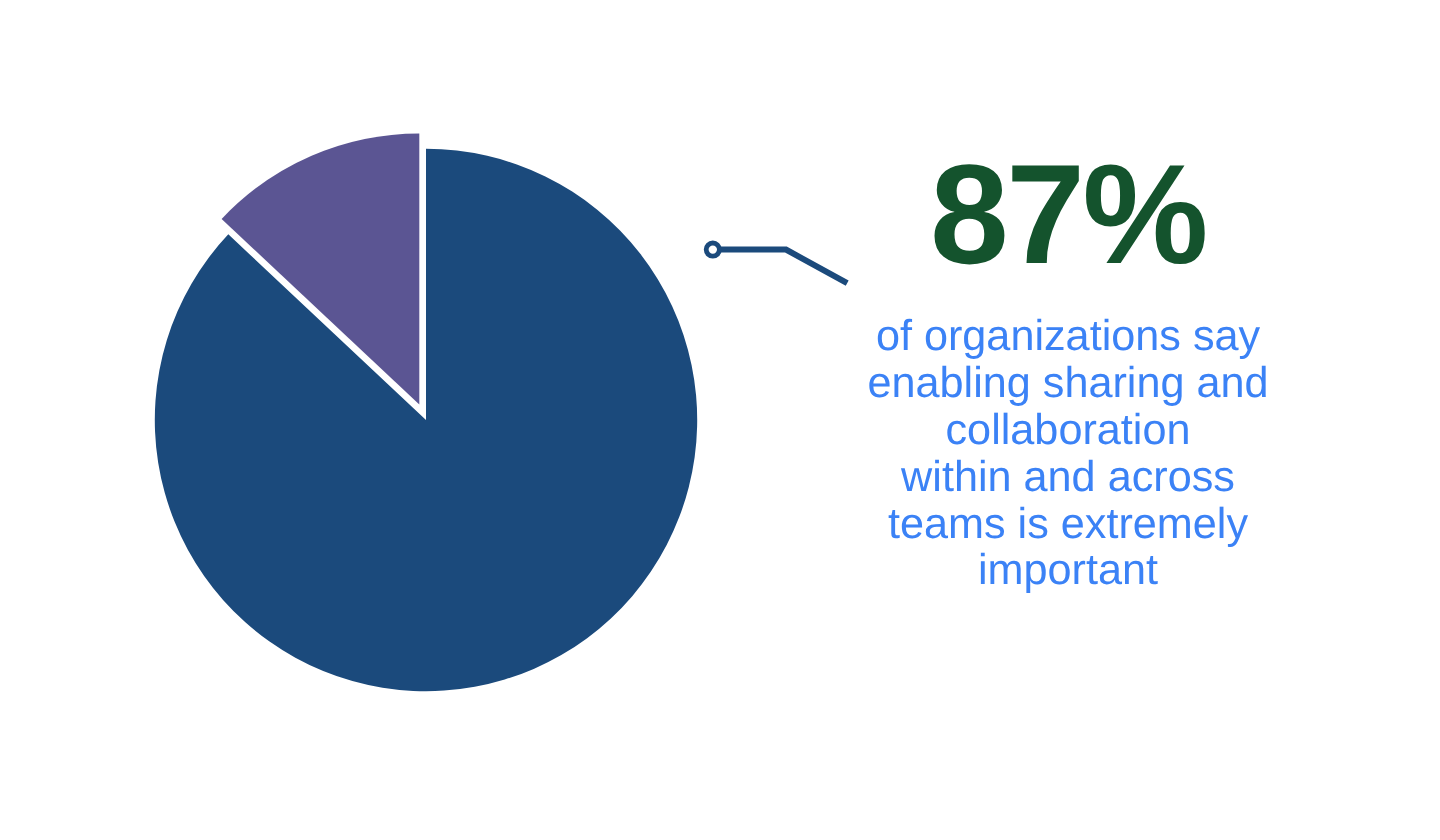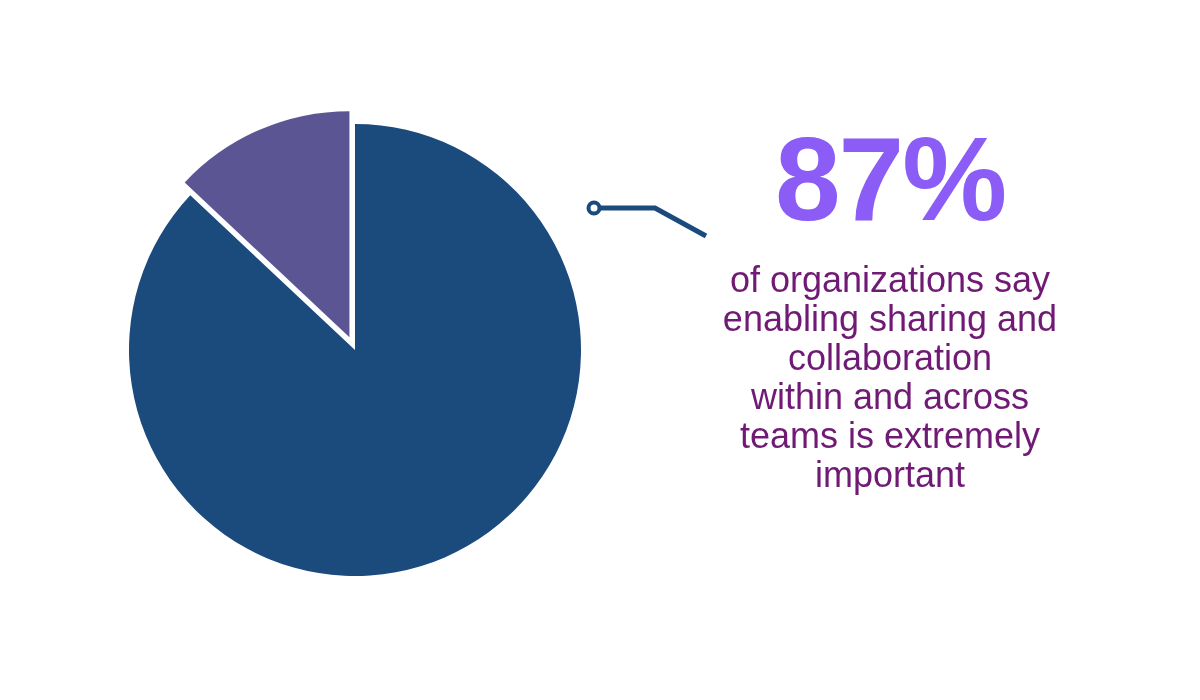--- a/index.html
+++ b/index.html
@@ -90,22 +90,22 @@
 
   <div id="callout-leader">
     <svg width="140" height="60" viewBox="0 0 140 60">
 
       <polyline id="leader-path" points="18,18 75,18 126,46" fill="none" stroke="#1b4a7c" stroke-width="5" stroke-linecap="butt" stroke-linejoin="miter"></polyline>
       <circle id="leader-marker" cx="14" cy="18" r="5.5" fill="#ffffff" stroke="#1b4a7c" stroke-width="4"></circle>
     </svg>
   </div>
 
   <div id="stat-block">
-    <span id="stat-value" style="color: #8b5cf6;">87%</span>
-    <span id="stat-caption" style="color: #701a75;">of organizations say
+    <span id="stat-value" style="color: #14532d;">87%</span>
+    <span id="stat-caption" style="color: #3b82f6;">of organizations say
 enabling sharing and
 collaboration
 within and across
 teams is extremely
 important</span>
   </div>
 
 </div>
 
 </body></html>

